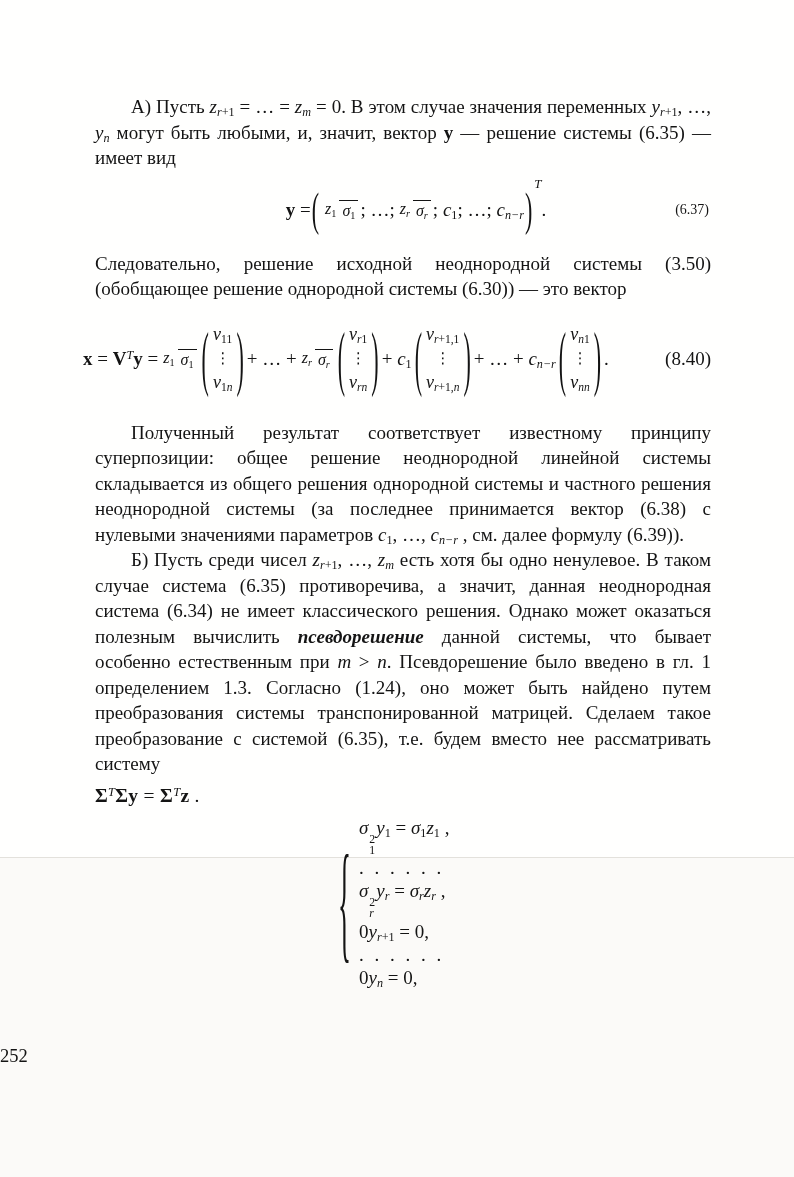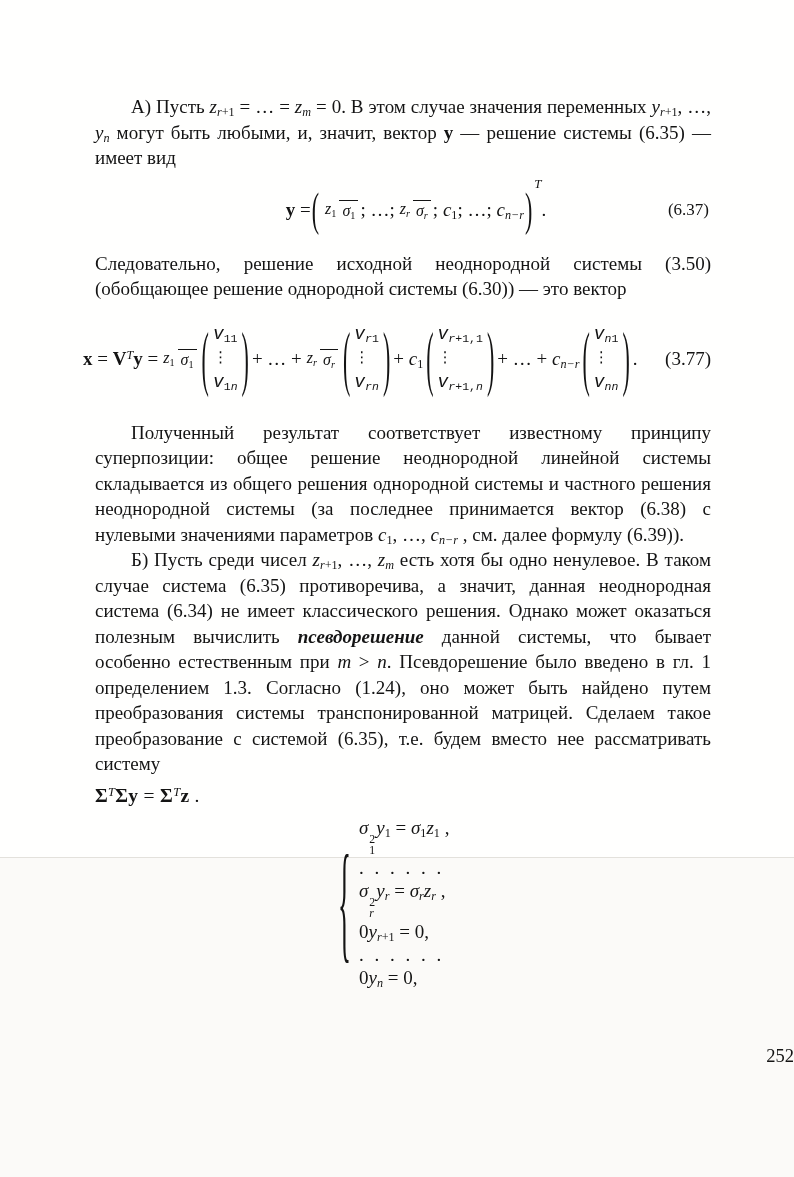--- a/index.html
+++ b/index.html
@@ -18,41 +18,41 @@
   .ss span{font-size:0.62em;line-height:0.92em;}
   
   .frac{display:inline-flex;align-items:center;text-align:center;
         font-size:16px;line-height:1.12;margin:7px 2px;}
   .frac .fn{padding:0 3px 1px;}
   .frac .fd{border-top:1.4px solid #141414;padding:1px 3px 0;}
   
   .eqline{position:relative;display:flex;align-items:center;justify-content:center;
           min-height:66px;margin:6px 0 8px;font-size:19px;}
   .eqbody{display:inline-flex;align-items:center;margin-left:26px;}
-  .eqnum{position:absolute;right:2px;top:50%;transform:translateY(-50%);font-size:17px;text-align:center;}
+  .eqnum{position:absolute;right:2px;top:50%;transform:translateY(-50%);font-size:14px;text-align:center;}
   .eq638{position:relative;display:flex;align-items:center;min-height:102px;
          margin:6px 0 10px -12px;font-size:19px;}
   .eq638 .endnum{margin-left:auto;}
   .paren{display:inline-block;line-height:1;font-weight:400;transform-origin:50% 50%;}
   .pm{font-size:22px;transform:scaleY(2.15);margin:0 1px;}
   .pl{font-size:22px;transform:scaleY(3.25);margin:0 1px;}
   .psup{position:relative;top:-26px;font-size:13px;margin-left:1px;}
   .vec{display:inline-flex;align-items:center;margin:0 2px;}
-  .vcol{display:inline-flex;flex-direction:column;font-size:18px;
-        line-height:1.15;padding:0 3px;gap:6px;font-family:Liberation Mono, monospace;}
+  .vcol{display:inline-flex;flex-direction:column;align-items:center;font-size:18px;
+        line-height:1.15;padding:0 3px;gap:6px;}
   .vdots{font-size:15px;line-height:1;}
   .eqcenter{font-size:19.5px;margin:8px 0 9px;letter-spacing:0.3px;}
   
   .system{display:flex;align-items:center;margin:8px 0 0 243px;}
   .sysbrace{display:inline-block;font-size:27px;line-height:1;transform:scaleY(4.9);
             transform-origin:50% 50%;margin-right:8px;}
   .syslines{display:flex;flex-direction:column;font-size:19px;}
   .sysline{line-height:24.5px;white-space:nowrap;}
   .sysline.dots{letter-spacing:3px;line-height:22px;}
-  .pageno{position:absolute;top:1046px;left:0;width:100%;text-align:right;font-size:18.5px;}
+  .pageno{position:absolute;top:1046px;left:0;width:100%;text-align:left;font-size:18.5px;}
 </style>
 </head>
 <body>
 
 <div class="page">
   <div class="content">
 
     <p class="para indent">А) Пусть <i>z</i><sub><i>r</i>+1</sub> = … = <i>z</i><sub><i>m</i></sub> = 0. В этом случае значения перемен­ных <i>y</i><sub><i>r</i>+1</sub>, …, <i>y</i><sub><i>n</i></sub> могут быть любыми, и, значит, вектор <b>y</b> — реше­ние системы (6.35) — имеет вид</p>
 
     <div class="eqline">
@@ -121,21 +121,21 @@
       <span class="vec">
         <span class="paren pl">(</span>
         <span class="vcol">
           <span><i>v</i><sub><i>n</i>1</sub></span>
           <span class="vdots">⋮</span>
           <span><i>v</i><sub><i>nn</i></sub></span>
         </span>
         <span class="paren pl">)</span>
       </span>
       <span>.</span>
-      <span class="endnum">(3.77)</span>
+      <span class="endnum">(8.40)</span>
     </div>
 
     <p class="para indent">Полученный результат соответствует известному принципу суперпозиции: общее решение неоднородной линейной системы складывается из общего решения однородной системы и частного решения неоднородной системы (за последнее принимается век­тор (6.38) с нулевыми значениями параметров <i>c</i><sub>1</sub>, …, <i>c</i><sub><i>n−r</i></sub> , см. да­лее формулу (6.39)).</p>
 
     <p class="para indent">Б) Пусть среди чисел <i>z</i><sub><i>r</i>+1</sub>, …, <i>z</i><sub><i>m</i></sub> есть хотя бы одно ненуле­вое. В таком случае система (6.35) противоречива, а значит, дан­ная неоднородная система (6.34) не имеет классического решения. Однако может оказаться полезным вычислить <b><i>псевдорешение</i></b> данной системы, что бывает особенно естественным при <i>m</i> &gt; <i>n</i>. Псевдорешение было введено в гл. 1 определением 1.3. Соглас­но (1.24), оно может быть найдено путем преобразования системы транспонированной матрицей. Сделаем такое преобразование с системой (6.35), т.е. будем вместо нее рассматривать систему</p>
 
     <div class="eqcenter"><b>Σ</b><sup><i>T</i></sup><b>Σy</b> = <b>Σ</b><sup><i>T</i></sup><b>z</b> .</div>
 
 
     <div class="system">

